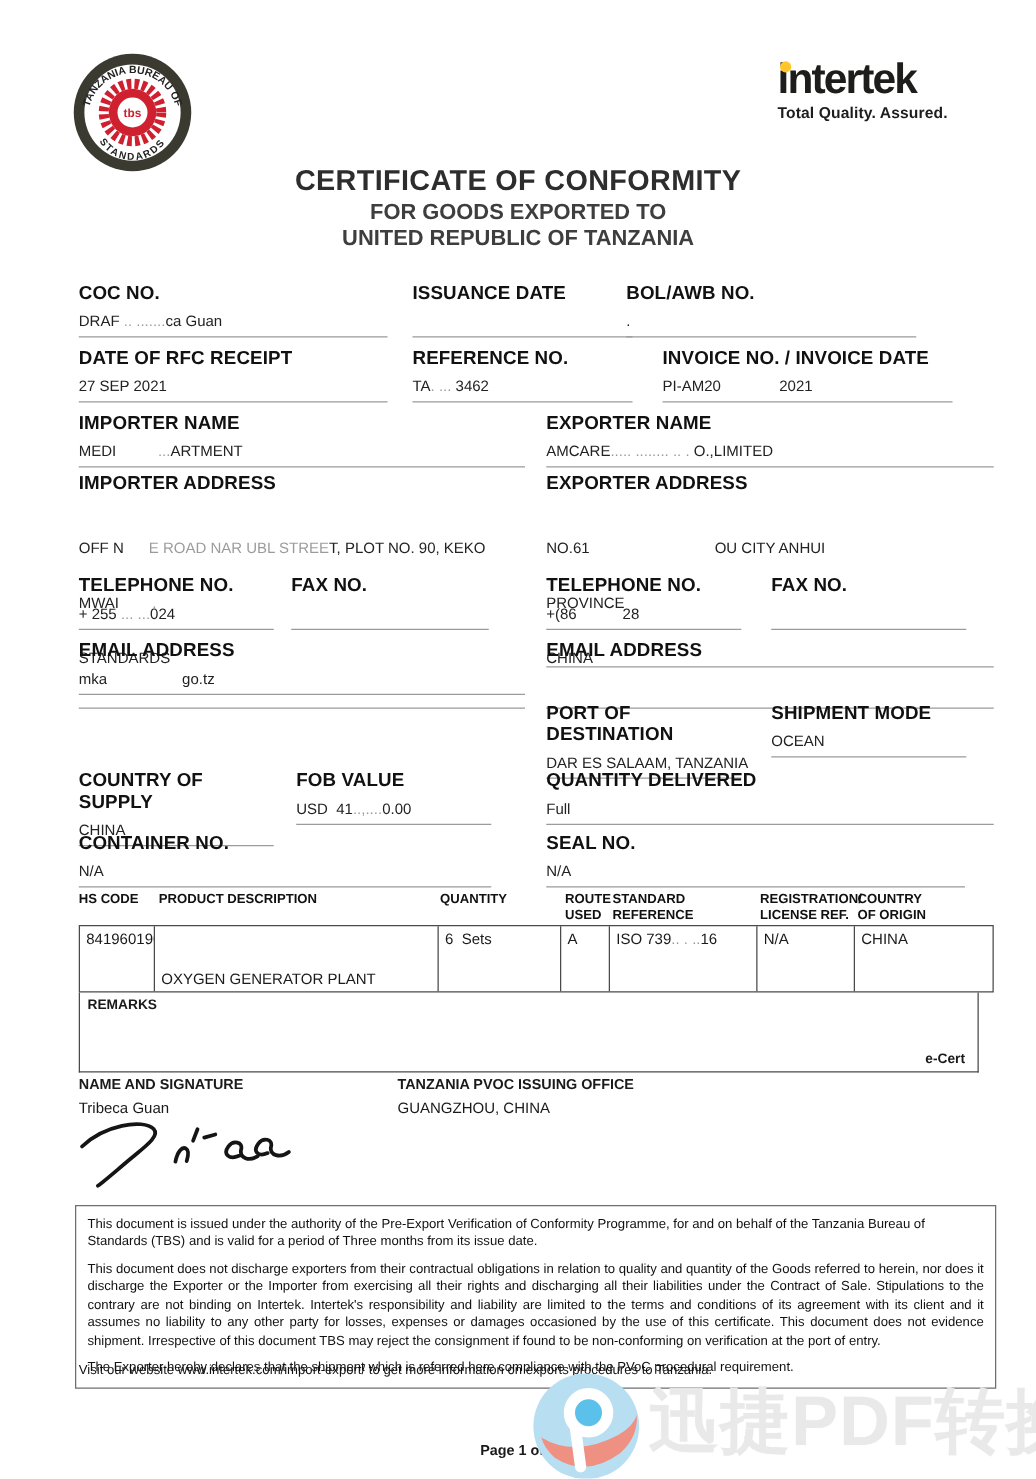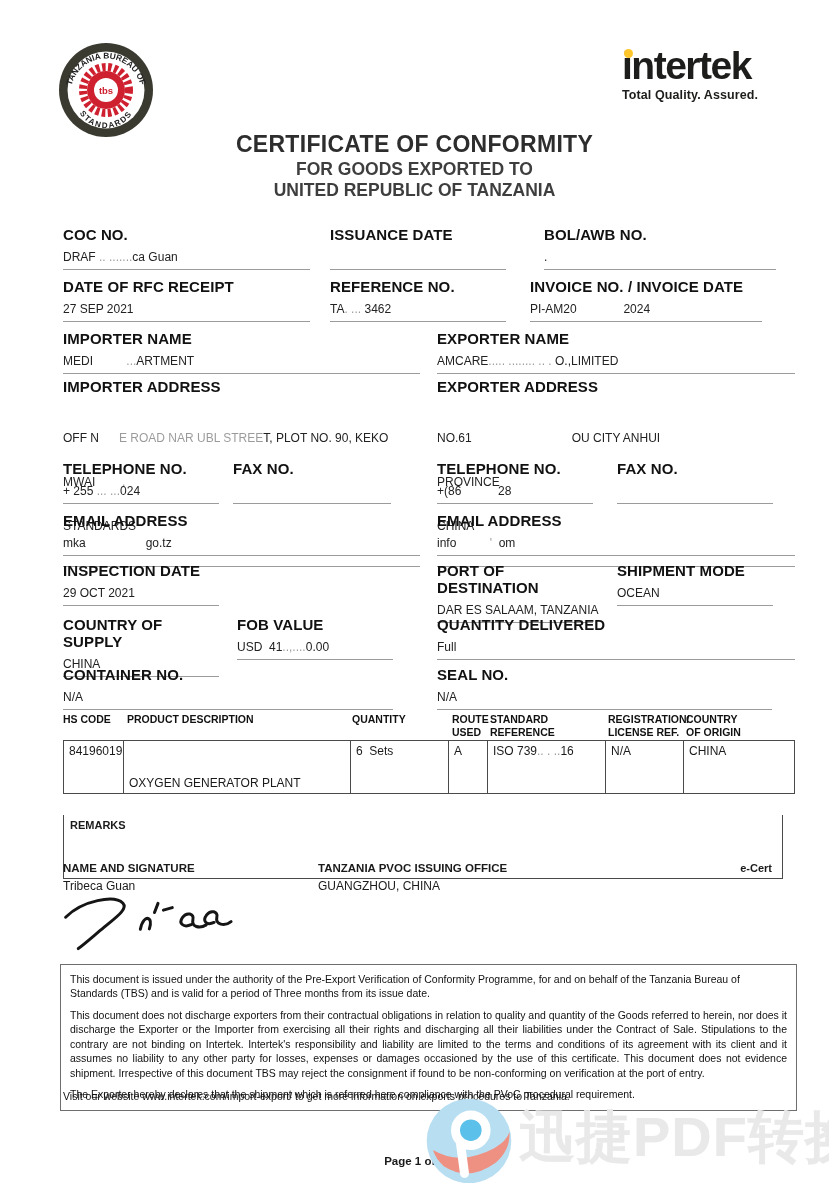--- a/index.html
+++ b/index.html
@@ -9,38 +9,38 @@
     width: 829px; height: 1183px;
     margin: 0 auto;
     background: #ffffff;
     font-family: "Liberation Sans", sans-serif;
     color: #1a1a1a;
     overflow: hidden;
   }
   
   .tbs-logo { position:absolute; left:56px; top:40px; width:100px; height:100px; }
   .intertek { position:absolute; left:622px; top:46px; width:190px; }
-  .intertek-word { position:relative; font-size:39px; font-weight:800; letter-spacing:-1.5px; color:#1d1d1b; line-height:1; }
+  .intertek-word { position:relative; font-size:34px; font-weight:800; letter-spacing:-1.5px; color:#1d1d1b; line-height:1; }
   .intertek-dot { position:absolute; left:2px; top:3px; width:9px; height:9px; border-radius:50%; background:#ffc62b; }
   .intertek-tag { font-size:12.5px; font-weight:bold; color:#1d1d1b; margin-top:3px; letter-spacing:.1px; }
   .title { position:absolute; left:0; top:131px; width:829px; text-align:center; line-height:1.2; }
   .title-l1 { font-size:23px; font-weight:bold; color:#2d2d2d; letter-spacing:.3px; }
   .title-l2, .title-l3 { font-size:17.5px; font-weight:bold; color:#3e3e3e; }
   
   .field { position:absolute; border-bottom:1px solid #9b9b9b; padding-bottom:4px; }
   .flabel { font-weight:bold; font-size:15px; color:#111; letter-spacing:.1px; }
   .fvalue { font-size:12px; color:#222; margin-top:7px; min-height:15px; white-space:pre; }
   .fvalue .ln { min-height:16px; line-height:16px; white-space:pre; }
   .faint { opacity:.45; filter:blur(.6px); white-space:pre; }
   
   .th { position:absolute; font-size:10.5px; font-weight:bold; line-height:1.2; color:#111; }
   .tgrid { position:absolute; left:63px; top:740px; width:732px; height:54px; border:1px solid #4a4a4a; display:flex; background:#fff; }
   .tcell { border-right:1px solid #4a4a4a; padding:3px 5px; font-size:12px; line-height:1.32; white-space:pre; overflow:hidden; }
   .tcell:last-child { border-right:none; }
-  .remarks { position:absolute; left:63px; top:815px; width:720px; height:64px; border:1px solid #4a4a4a; border-top:none; }
+  .remarks { position:absolute; left:63px; top:794px; width:720px; height:64px; border:1px solid #4a4a4a; border-top:none; }
   .remarks-label { font-weight:bold; font-size:11px; padding:4px 6px; }
   .ecert { position:absolute; right:10px; bottom:4px; font-size:11px; font-weight:bold; }
   
   .sig-label { position:absolute; font-size:11.5px; font-weight:bold; }
   .sig-value { position:absolute; font-size:12px; }
   .sig-svg { position:absolute; left:58px; top:888px; transform:rotate(-3deg); }
   
   .legal-box { position:absolute; left:60px; top:964px; width:737px; border:1px solid #6e6e6e; padding:7px 9px 8px 9px; font-size:10.5px; line-height:1.38; color:#111; }
   .legal-box p { margin-bottom:7px; }
   .legal-box p:last-child { margin-bottom:0; }
@@ -90,36 +90,36 @@
   </div>
 
   <div class="field" style="left:63px;top:226px;width:247px">
     <div class="flabel">COC NO.</div>
     <div class="fvalue"><span>DRAF</span><span class="faint"> .. .......</span><span>ca Guan</span></div>
   </div>
   <div class="field" style="left:330px;top:226px;width:176px">
     <div class="flabel">ISSUANCE DATE</div>
     <div class="fvalue"></div>
   </div>
-  <div class="field" style="left:544px;top:226px;width:232px">
+  <div class="field" style="left:501px;top:226px;width:232px">
     <div class="flabel">BOL/AWB NO.</div>
     <div class="fvalue">.</div>
   </div>
 
   <div class="field" style="left:63px;top:278px;width:247px">
     <div class="flabel">DATE OF RFC RECEIPT</div>
     <div class="fvalue">27 SEP 2021</div>
   </div>
   <div class="field" style="left:330px;top:278px;width:176px">
     <div class="flabel">REFERENCE NO.</div>
     <div class="fvalue"><span>TA</span><span class="faint">. ... </span><span>3462</span></div>
   </div>
   <div class="field" style="left:530px;top:278px;width:232px">
     <div class="flabel">INVOICE NO. / INVOICE DATE</div>
-    <div class="fvalue"><span>PI-AM20</span><span class="faint">              </span><span>2024</span></div>
+    <div class="fvalue"><span>PI-AM20</span><span class="faint">              </span><span>2021</span></div>
   </div>
 
   <div class="field" style="left:437px;top:330px;width:358px">
     <div class="flabel">EXPORTER NAME</div>
     <div class="fvalue"><span>AMCARE</span><span class="faint">..... ........ .. . </span><span>O.,LIMITED</span></div>
   </div>
   <div class="field" style="left:63px;top:330px;width:357px">
     <div class="flabel">IMPORTER NAME</div>
     <div class="fvalue"><span>MEDI</span><span class="faint">          ...</span><span>ARTMENT</span></div>
   </div>
@@ -157,27 +157,22 @@
     <div class="flabel">FAX NO.</div>
     <div class="fvalue"></div>
   </div>
 
   <div class="field" style="left:63px;top:512px;width:357px">
     <div class="flabel">EMAIL ADDRESS</div>
     <div class="fvalue"><span>mka</span><span class="faint">                  </span><span>go.tz</span></div>
   </div>
   <div class="field" style="left:437px;top:512px;width:358px">
     <div class="flabel">EMAIL ADDRESS</div>
-    <div class="fvalue"><span>info</span><span class="faint">          '  </span><span>om</span></div>
-  </div>
-
-  <div class="field" style="left:63px;top:562px;width:156px">
-    <div class="flabel">INSPECTION DATE</div>
-    <div class="fvalue">29 OCT 2021</div>
-  </div>
+  </div>
+
   <div class="field" style="left:437px;top:562px;width:156px">
     <div class="flabel">PORT OF DESTINATION</div>
     <div class="fvalue">DAR ES SALAAM, TANZANIA</div>
   </div>
   <div class="field" style="left:617px;top:562px;width:156px">
     <div class="flabel">SHIPMENT MODE</div>
     <div class="fvalue">OCEAN</div>
   </div>
 
   <div class="field" style="left:63px;top:616px;width:156px">

